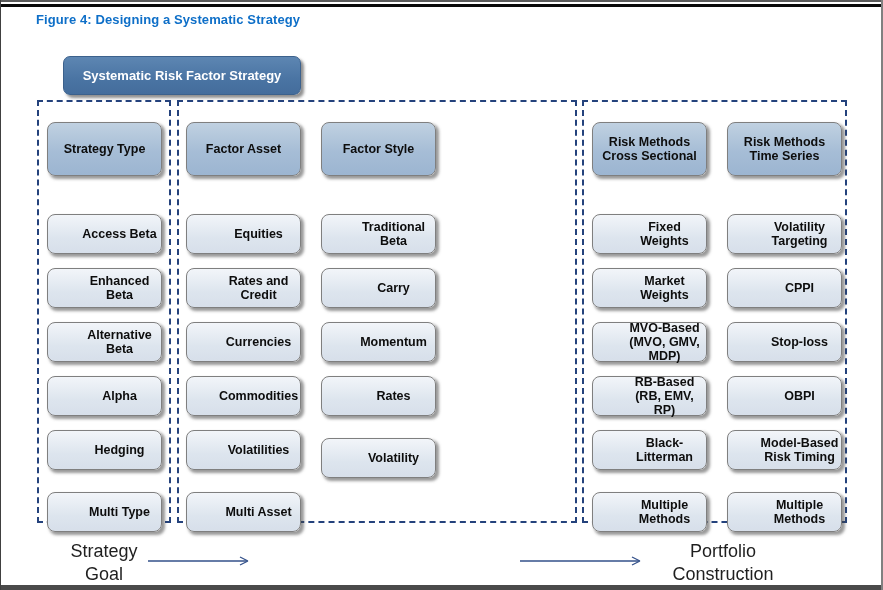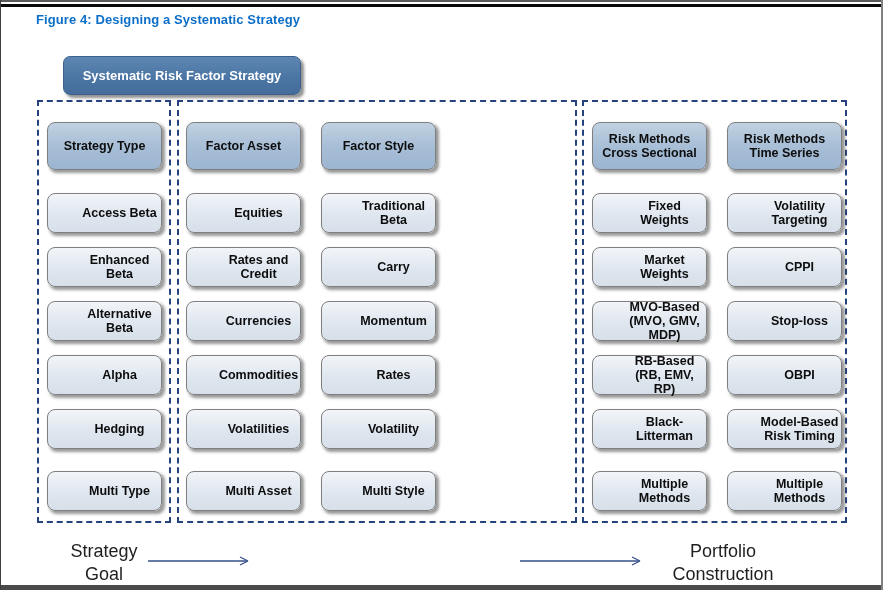--- a/index.html
+++ b/index.html
@@ -32,21 +32,21 @@
   .group-2{left:176px;width:400px;padding:20px 0 0 7px;gap:20px;}
   .group-3{left:581px;width:265px;padding:20px 0 0 8px;gap:20px;}
   .col{display:flex;flex-direction:column;width:115px;flex:0 0 auto;}
   .box{
     width:100%;height:40px;box-sizing:border-box;padding:0 2px;
     display:flex;align-items:center;justify-content:center;text-align:center;
     border:1px solid #7f7f7f;border-radius:8px;
     box-shadow:2.5px 2.5px 3px rgba(70,70,70,.55);
     font-weight:bold;font-size:12.5px;color:#0d0d0d;line-height:1.12;
   }
-  .box.header{height:48px;background:linear-gradient(180deg,#c0d1e1 0%,#a6bdd6 55%,#9cb5d1 100%);margin-bottom:23px;}
+  .box.header{height:54px;background:linear-gradient(180deg,#c0d1e1 0%,#a6bdd6 55%,#9cb5d1 100%);margin-bottom:38px;}
   .box.item{background:linear-gradient(180deg,#f2f5f9 0%,#dde5ee 60%,#d7dfea 100%);margin-bottom:14px;padding-left:32px;}
   .box.item:last-child{margin-bottom:0;margin-top:8px;}
 
   .flow-label{position:absolute;color:#1f1f1f;text-align:center;line-height:1.25;}
   .flow-small{font-size:18px;top:540px;}
   .flow-stage1{left:68px;width:70px;}
   .flow-big{left:268px;width:240px;top:546px;font-size:18px;}
   .flow-stage3{left:667px;width:110px;}
   .flow-arrow{position:absolute;top:554px;}
   .flow-arrow svg{display:block;}
@@ -85,21 +85,20 @@
       <div class="box item">Volatilities</div>
       <div class="box item">Multi Asset</div>
     </div>
     <div class="col">
       <div class="box header">Factor Style</div>
       <div class="box item">Traditional Beta</div>
       <div class="box item">Carry</div>
       <div class="box item">Momentum</div>
       <div class="box item">Rates</div>
       <div class="box item">Volatility</div>
-      <div class="box item">Multi Style</div>
     </div>
   </div>
 
   <div class="group group-3">
     <div class="col">
       <div class="box header">Risk Methods Cross Sectional</div>
       <div class="box item">Fixed Weights</div>
       <div class="box item">Market Weights</div>
       <div class="box item">MVO-Based (MVO, GMV, MDP)</div>
       <div class="box item">RB-Based (RB, EMV, RP)</div>

